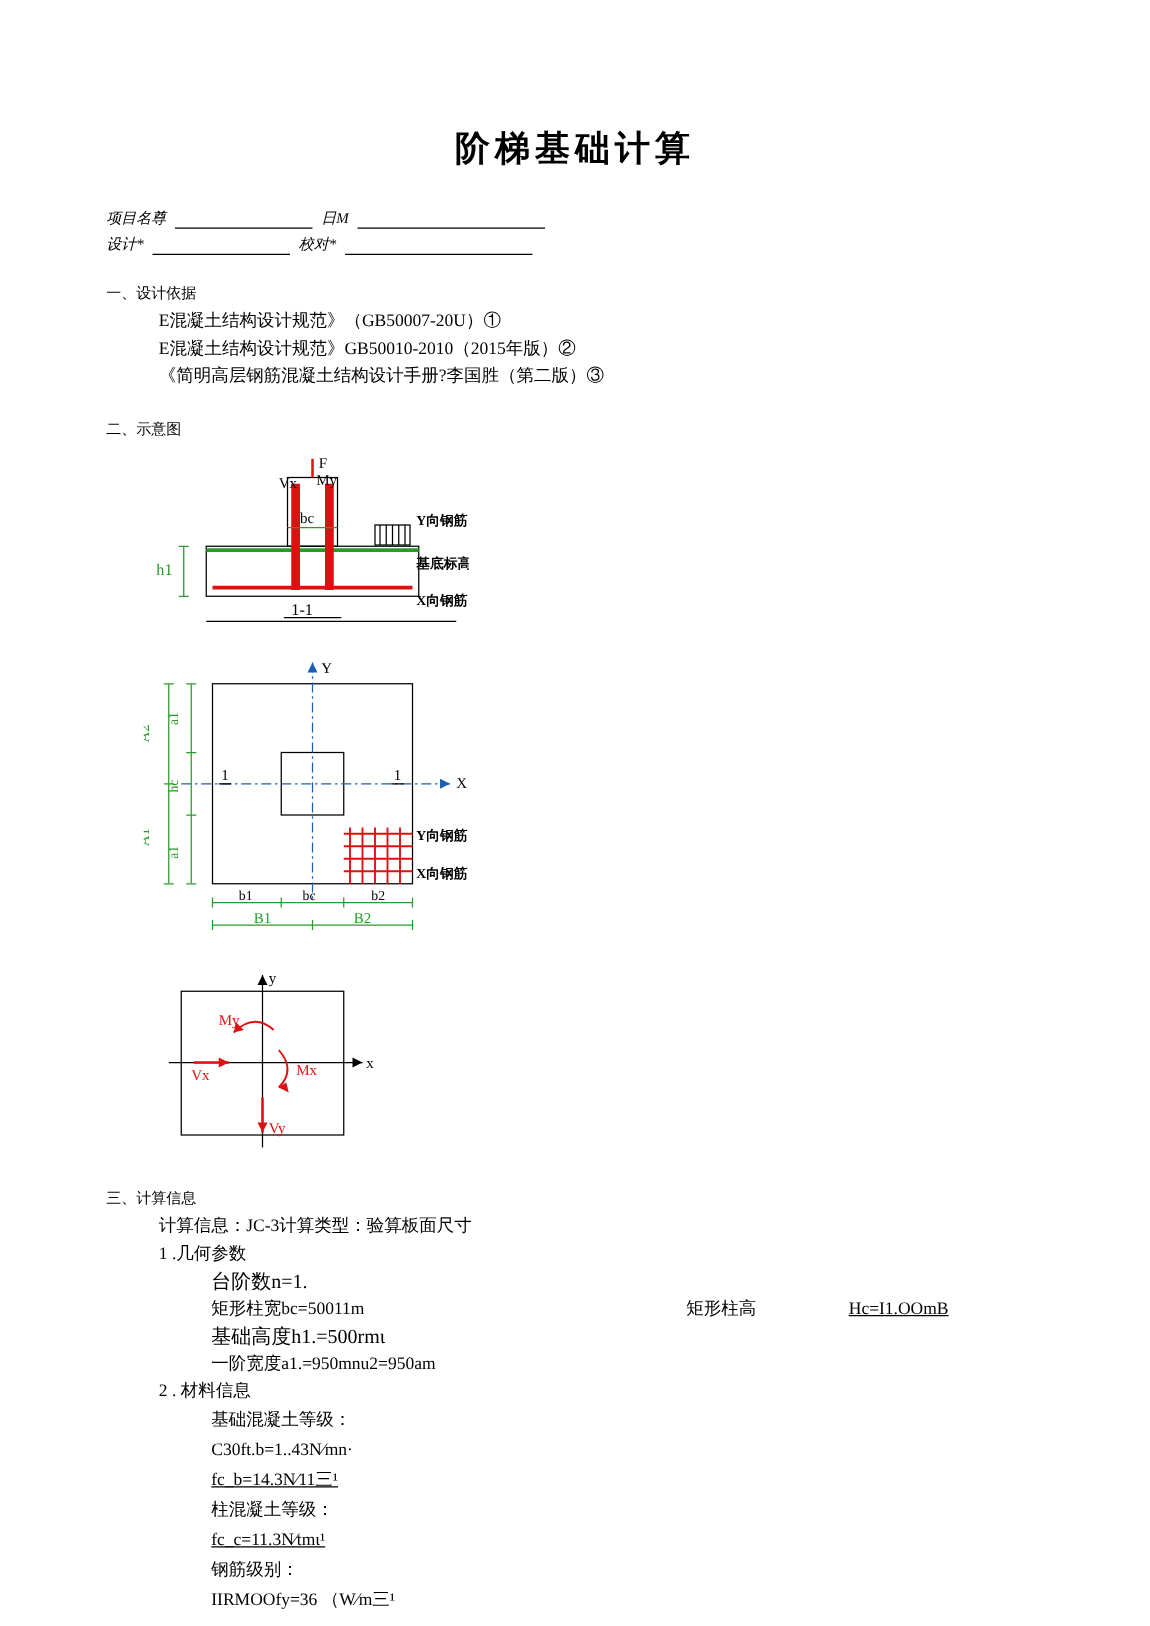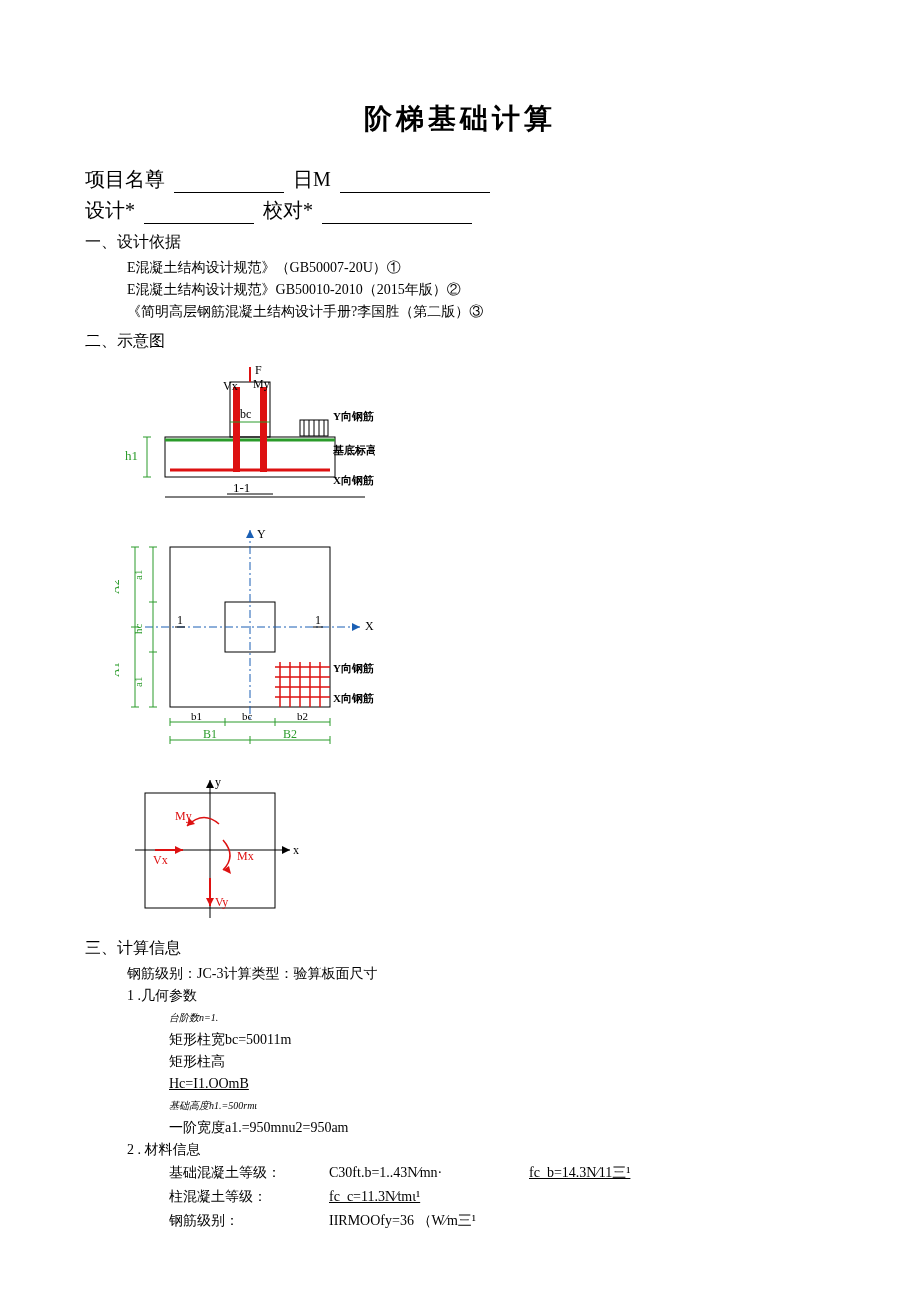--- a/index.html
+++ b/index.html
@@ -11,59 +11,60 @@
       padding: 100px 85px 40px 85px;
     }
     .title {
       text-align: center;
       font-size: 28px;
       letter-spacing: 4px;
       margin-bottom: 28px;
       font-weight: bold;
     }
     .header-line {
-      font-size: 20px;
+      font-size: 12px;
       margin-bottom: 4px;
+      font-style: italic;
     }
     .blank {
       display: inline-block;
       border-bottom: 1px solid #000;
       min-width: 110px;
       height: 16px;
       vertical-align: bottom;
       margin: 0 4px;
     }
     .blank-long { min-width: 150px; }
     .sec {
-      font-size: 16px;
-      margin-top: 8px;
+      font-size: 12px;
+      margin-top: 22px;
       margin-bottom: 4px;
     }
     .indent1 { padding-left: 42px; font-size: 14px; line-height: 22px; }
-    .indent2 { padding-left: 84px; font-size: 10px; line-height: 22px; font-style: italic; }
+    .indent2 { padding-left: 84px; font-size: 16px; line-height: 22px; }
     .diagram-area {
       margin: 10px 0 10px 30px;
     }
     svg { display: block; }
     .param-row {
       padding-left: 84px;
       font-size: 14px;
       line-height: 22px;
       display: flex;
-      flex-direction: column;
     }
     .param-row .c1 { min-width: 180px; }
     .param-row .c2 { min-width: 200px; }
     .param-row .c3 { min-width: 130px; }
     .param-row .c4 { min-width: 200px; text-decoration: underline; }
     .mat-row {
       padding-left: 84px;
       font-size: 14px;
       line-height: 24px;
       display: flex;
+      flex-direction: column;
     }
     .mat-row .m1 { min-width: 160px; }
     .mat-row .m2 { min-width: 200px; }
     .mat-row .m3 { min-width: 160px; text-decoration: underline; }
   </style>
 </head>
 <body>
 
 <div class="title">阶梯基础计算</div>
 
@@ -202,21 +203,21 @@
   <path d="M 72 58 Q 88 42 104 56" fill="none" stroke="#d11" stroke-width="1.5"></path>
   <polygon points="72,58 74,50 80,56" fill="#d11"></polygon>
   <text x="60" y="52" font-size="12" fill="#d11">My</text>
   <path d="M 108 72 Q 122 88 108 102" fill="none" stroke="#d11" stroke-width="1.5"></path>
   <polygon points="108,102 114,98 116,106" fill="#d11"></polygon>
   <text x="122" y="92" font-size="12" fill="#d11">Mx</text>
 </svg>
 </div>
 
 <div class="sec">三、计算信息</div>
-<div class="indent1">钢筋级别：JC-3计算类型：验算板面尺寸</div>
+<div class="indent1">计算信息：JC-3计算类型：验算板面尺寸</div>
 <div class="indent1">1  .几何参数</div>
 <div class="indent2">台阶数n=1.</div>
 
 <div class="param-row">
   <span class="c1">矩形柱宽bc=50011m</span>
   <span class="c2"></span>
   <span class="c3">矩形柱高</span>
   <span class="c4">Hc=I1.OOmB</span>
 </div>
 <div class="indent2">基础高度h1.=500rmι</div>

